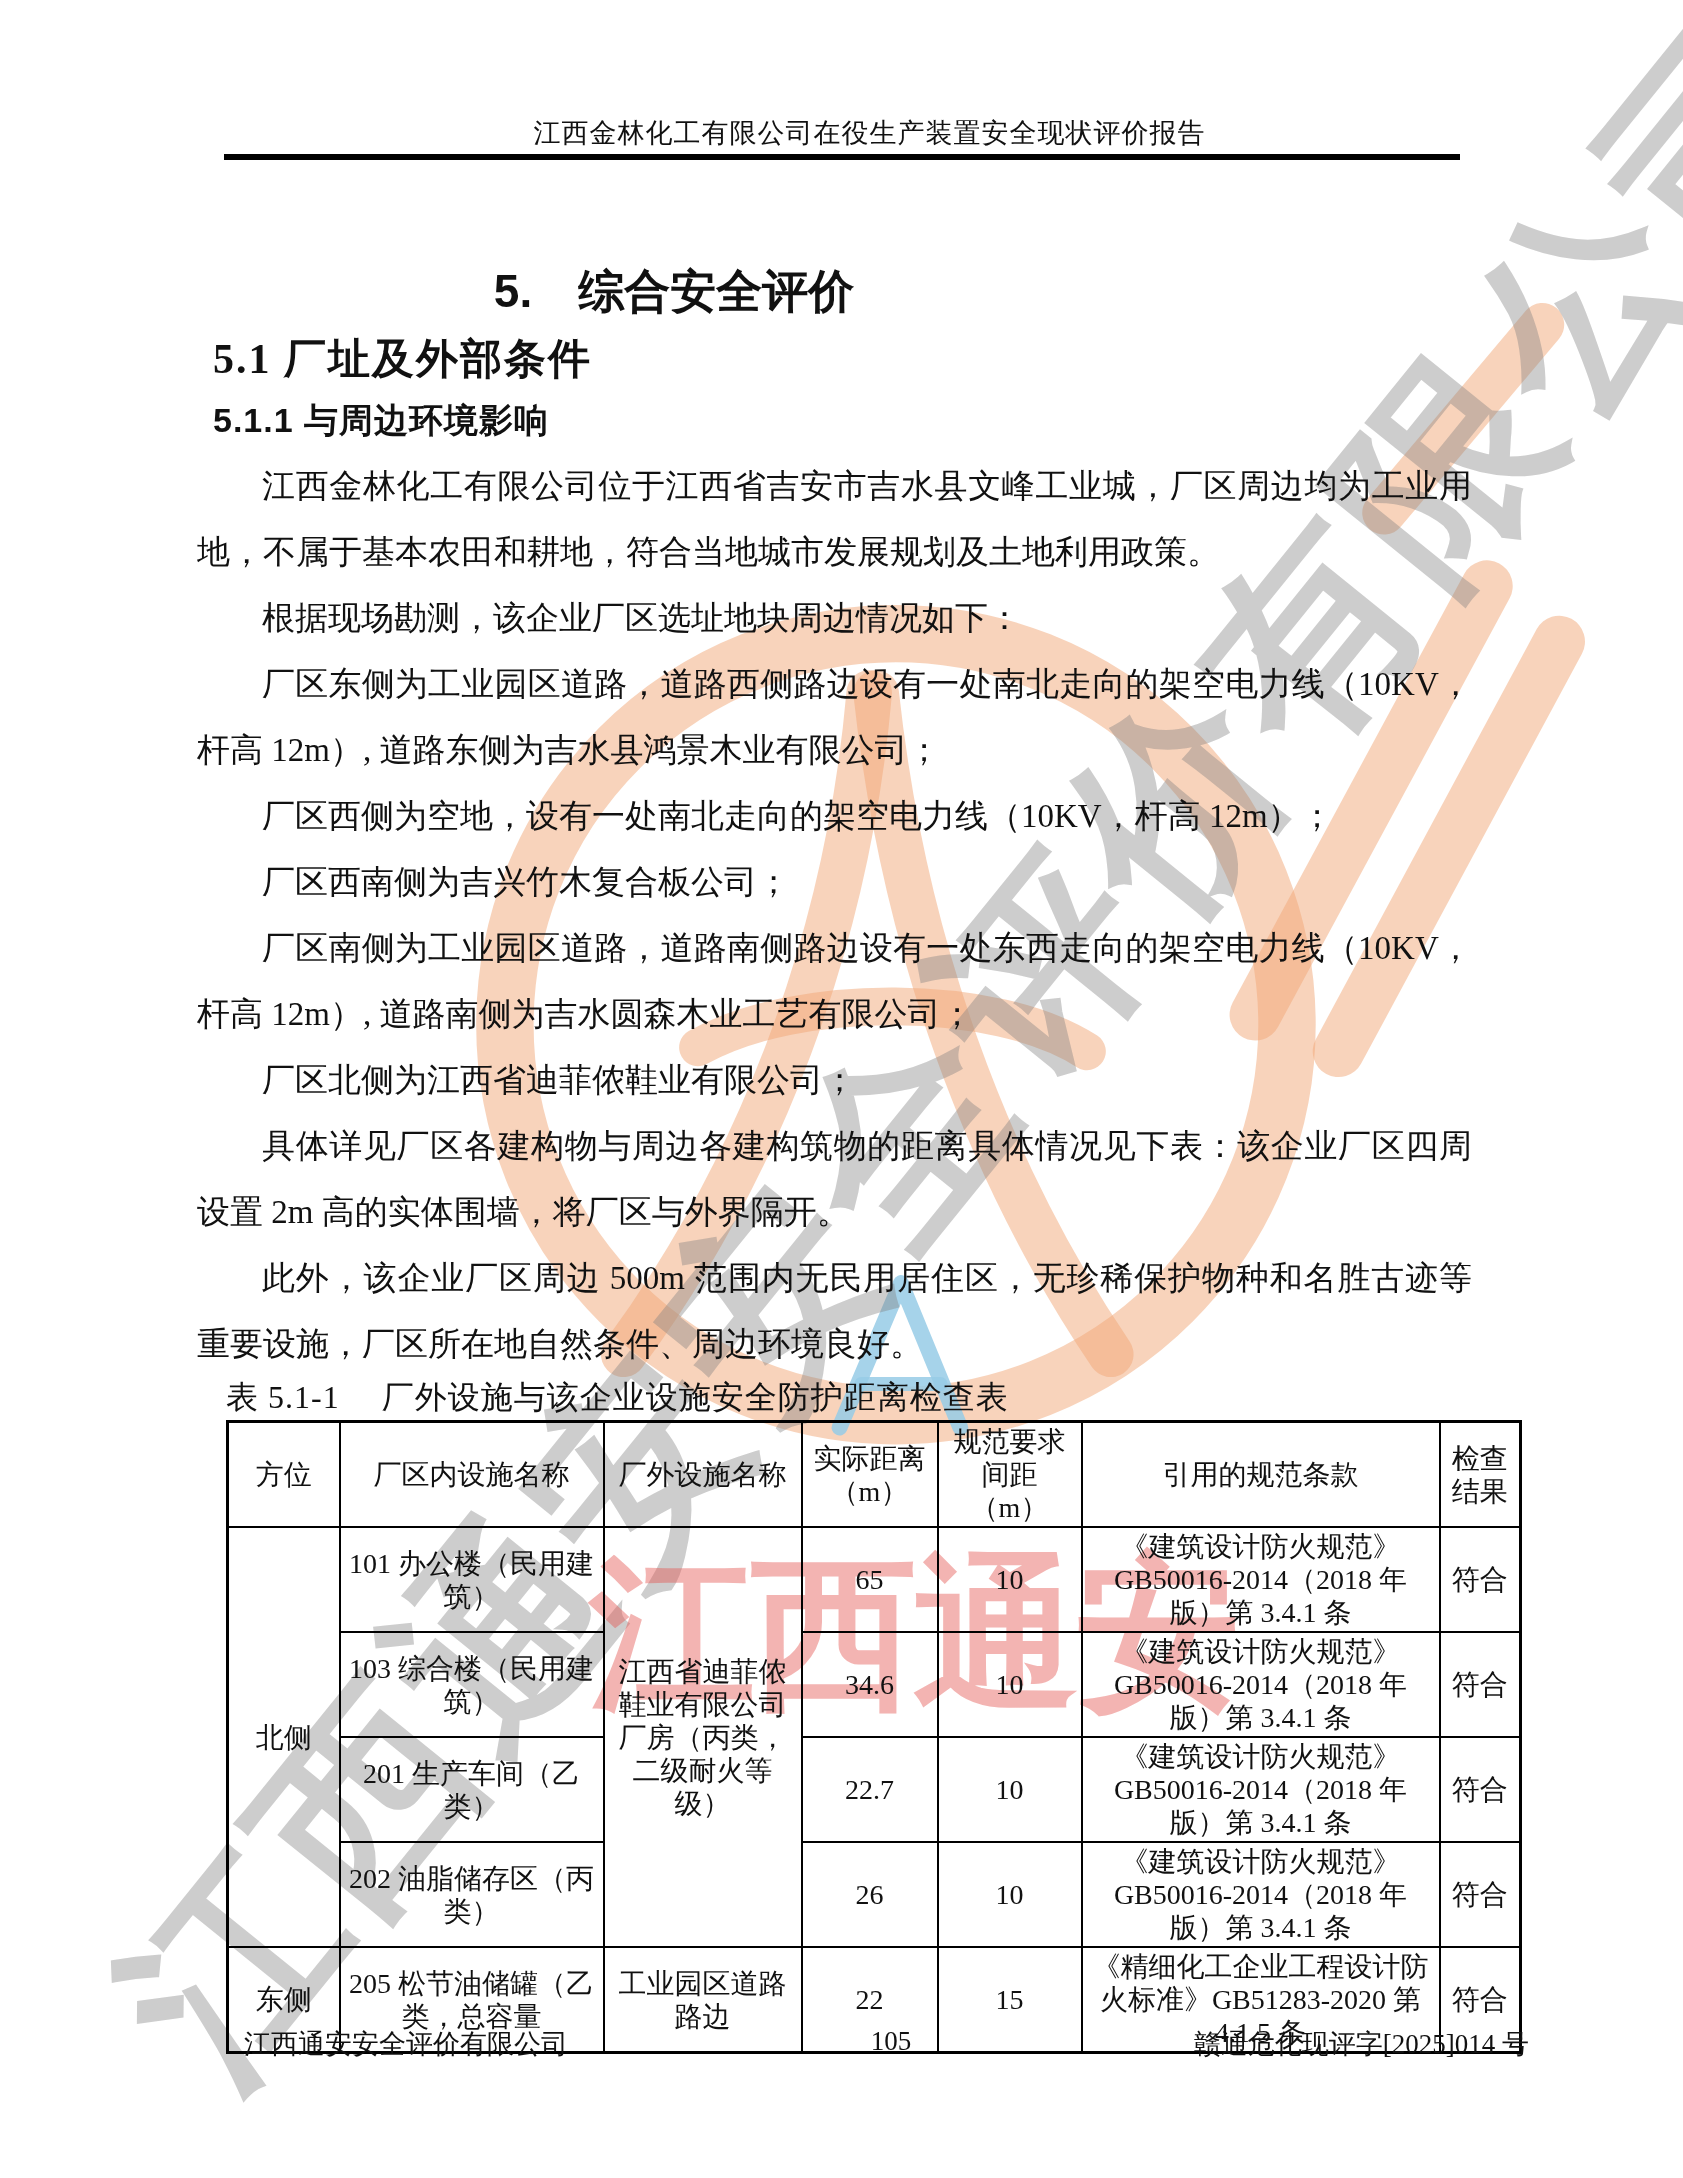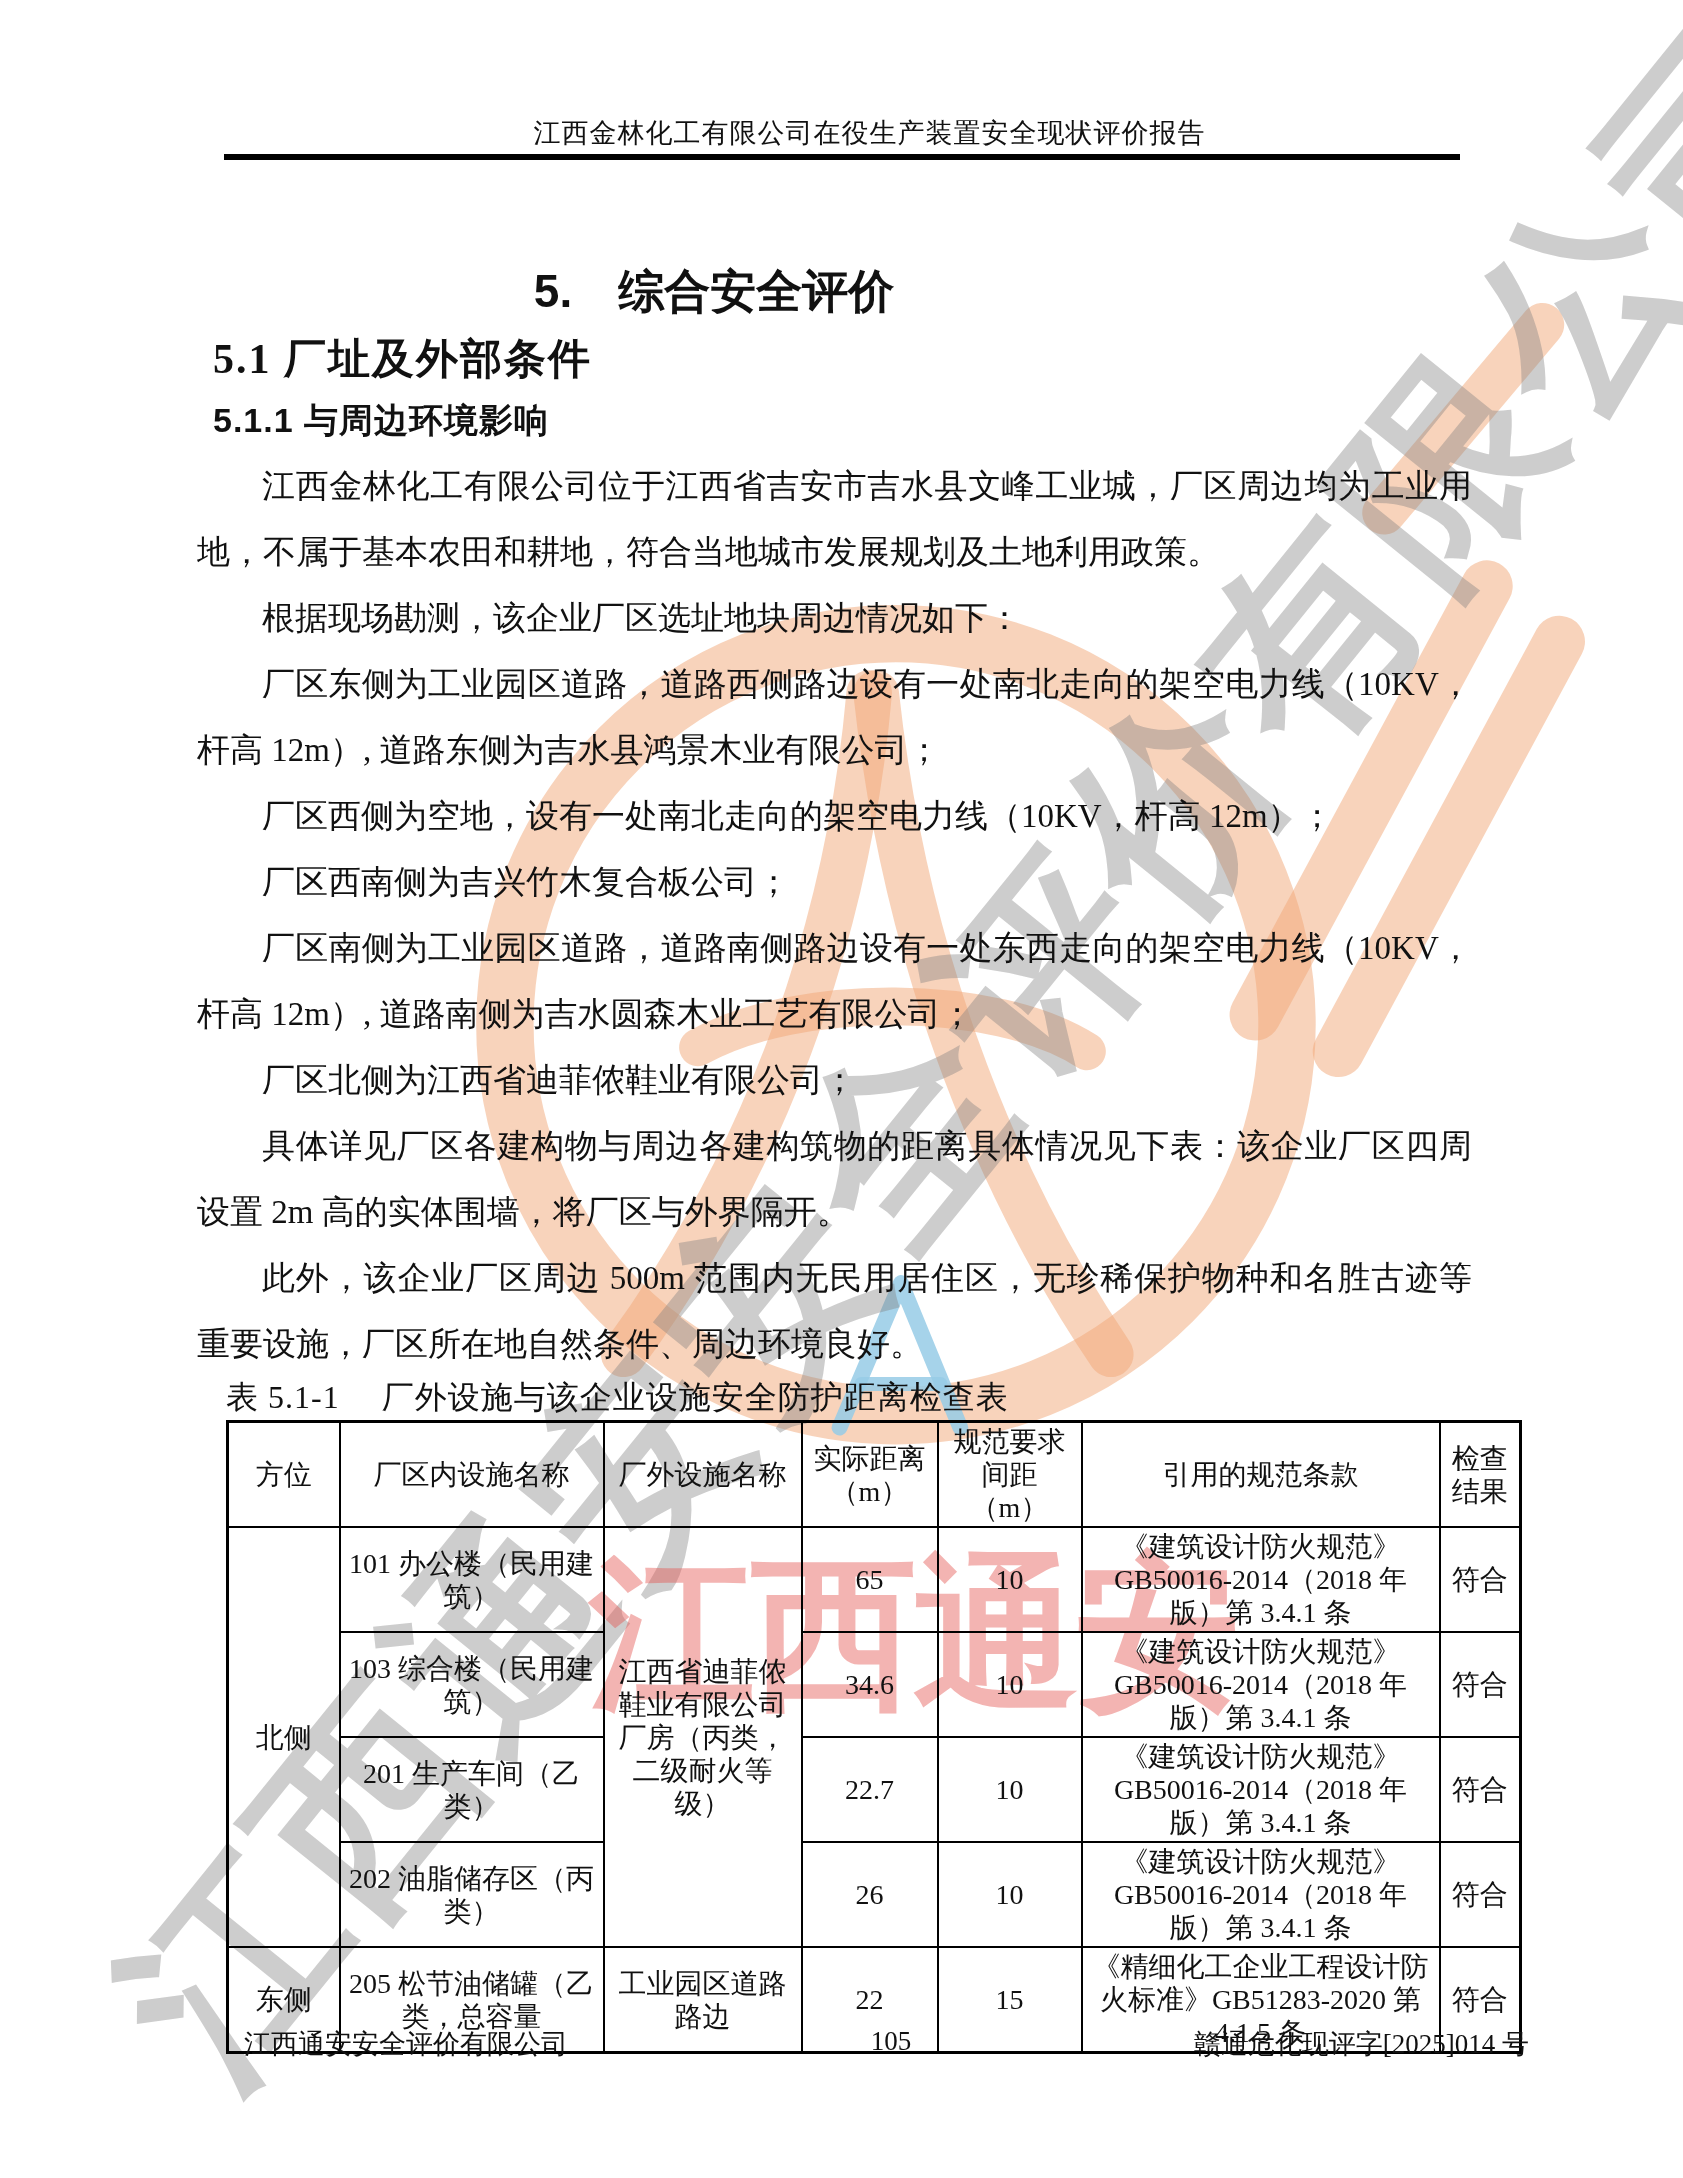--- a/index.html
+++ b/index.html
@@ -26,21 +26,21 @@
   }
   
   .content{position:absolute;left:0;top:0;width:1683px;height:2178px;z-index:10;}
   .hdr-title{
     position:absolute;left:0;top:115px;width:1683px;text-align:center;
     font-size:27px;letter-spacing:1px;padding-left:28px;
   }
   .hdr-rule{position:absolute;left:224px;top:154px;width:1236px;height:6px;background:#000;}
   .doc-title{
     position:absolute;left:0;top:261px;width:1348px;text-align:center;
-    font-family:"Liberation Sans","DejaVu Sans",sans-serif;font-weight:bold;font-size:46px;padding-left:40px;
+    font-family:"Liberation Sans","DejaVu Sans",sans-serif;font-weight:bold;font-size:46px;
   }
   .sec-title{
     position:absolute;left:213px;top:331px;font-size:42px;font-weight:600;
     font-family:"Liberation Serif","DejaVu Serif",serif;letter-spacing:2px;
   }
   .subsec-title{
     position:absolute;left:213px;top:398px;font-size:34px;font-weight:bold;
     font-family:"Liberation Sans","DejaVu Sans",sans-serif;letter-spacing:1px;
   }
   .body-text{

